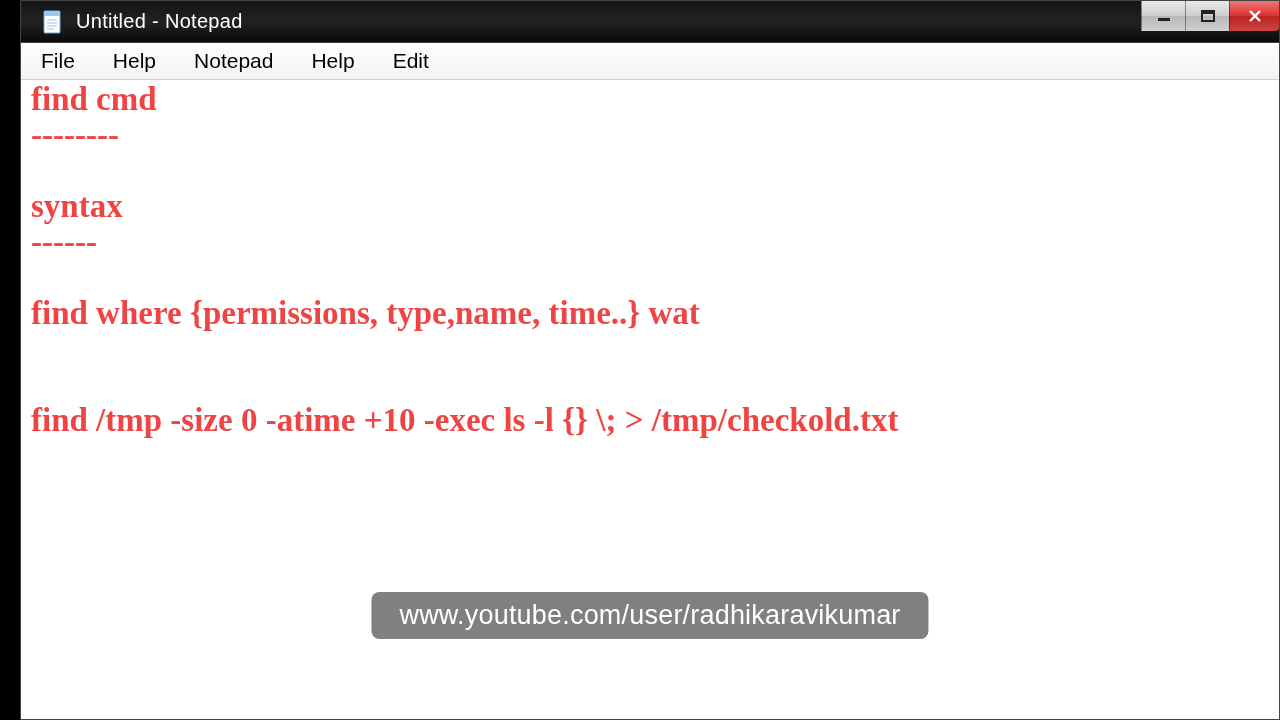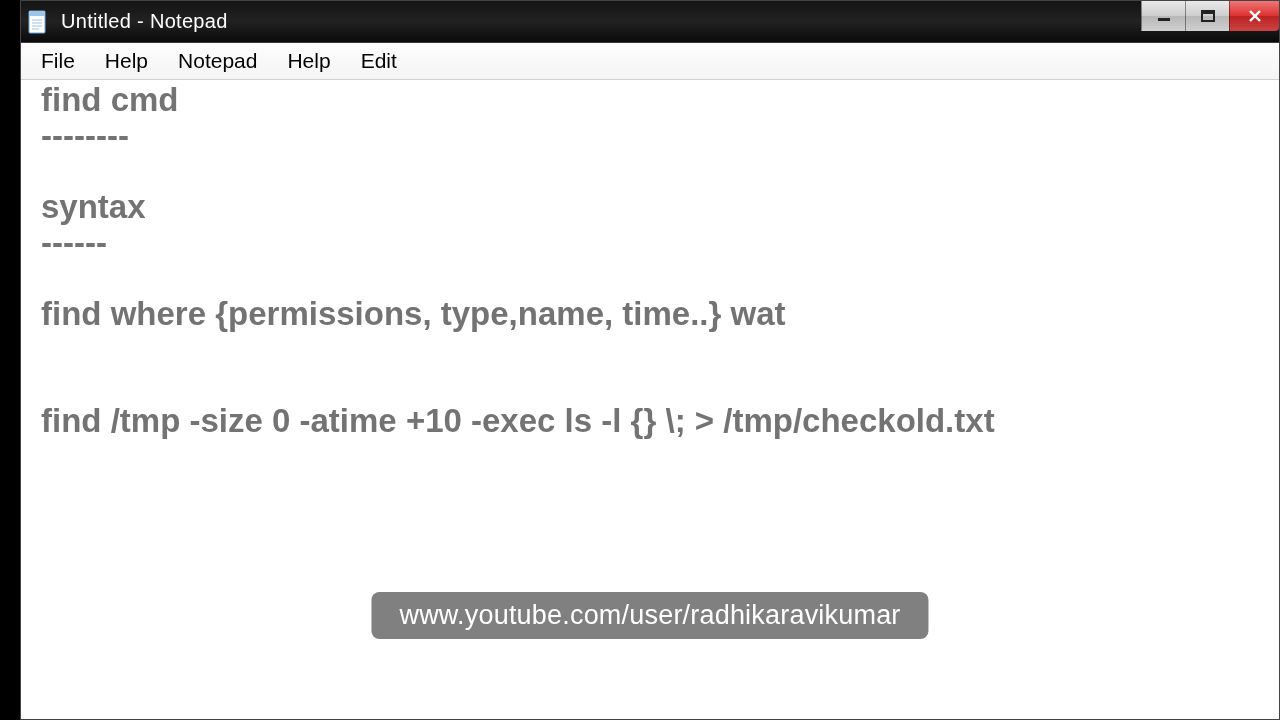--- a/index.html
+++ b/index.html
@@ -20,21 +20,21 @@
     border: 1px solid #444;
     display: flex;
     flex-direction: column;
     box-shadow: 0 0 10px rgba(0,0,0,0.5);
   }
   .titlebar {
     height: 42px;
     background: linear-gradient(to bottom, #141414 0%, #222 50%, #0a0a0a 100%);
     display: flex;
     align-items: center;
-    padding-left: 6px;
+    padding-left: 21px;
     position: relative;
     border-bottom: 1px solid #3a3a3a;
   }
   .titlebar .icon-slot {
     width: 24px;
     height: 26px;
     margin-right: 10px;
     position: relative;
   }
   .notepad-icon {
@@ -70,45 +70,45 @@
     border-radius: 0 0 4px 0;
   }
   .win-btn svg { display:block; }
   .menubar {
     display: flex;
     background: linear-gradient(to bottom, #fdfdfd, #f4f4f4);
     border-bottom: 1px solid #d0d0d0;
     padding: 4px 8px 4px 6px;
     font-size: 21px;
     color: #000;
-    gap: 2px;
+    gap: 10px;
   }
   .menubar .menu-item {
     padding: 2px 14px;
     cursor: default;
   }
   .editor {
     flex: 1;
     position: relative;
     overflow: hidden;
   }
   .editor textarea {
     width: 100%;
     height: 100%;
     border: none;
     outline: none;
     resize: none;
-    font-family: Liberation Sans, sans-serif;
+    font-family: Liberation Serif, serif;
     font-size: 33px;
     font-weight: bold;
     line-height: 1.08;
-    padding: 2px 20px;
+    padding: 2px 10px;
     white-space: pre-wrap;
     word-wrap: break-word;
-    color: #737373;
+    color: #ef4444;
     background: #fff;
   }
   .overlay {
     position: absolute;
     left: 50%;
     transform: translateX(-50%);
     bottom: 80px;
     background: #808080;
     color: #fff;
     font-size: 27px;

